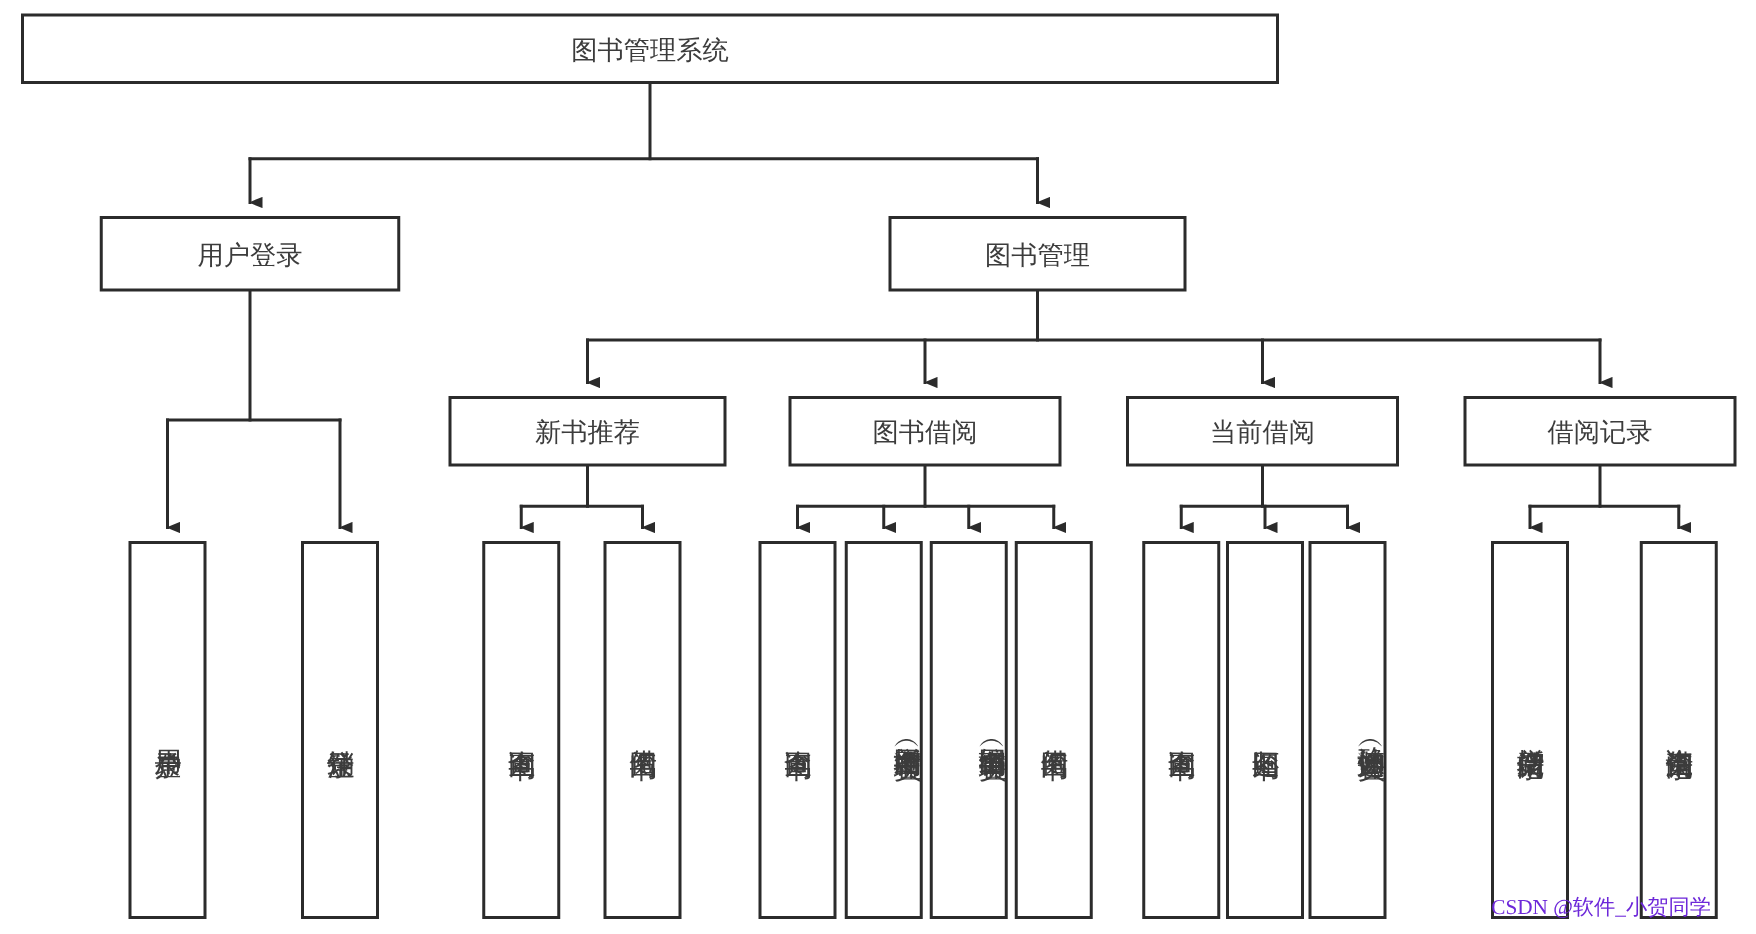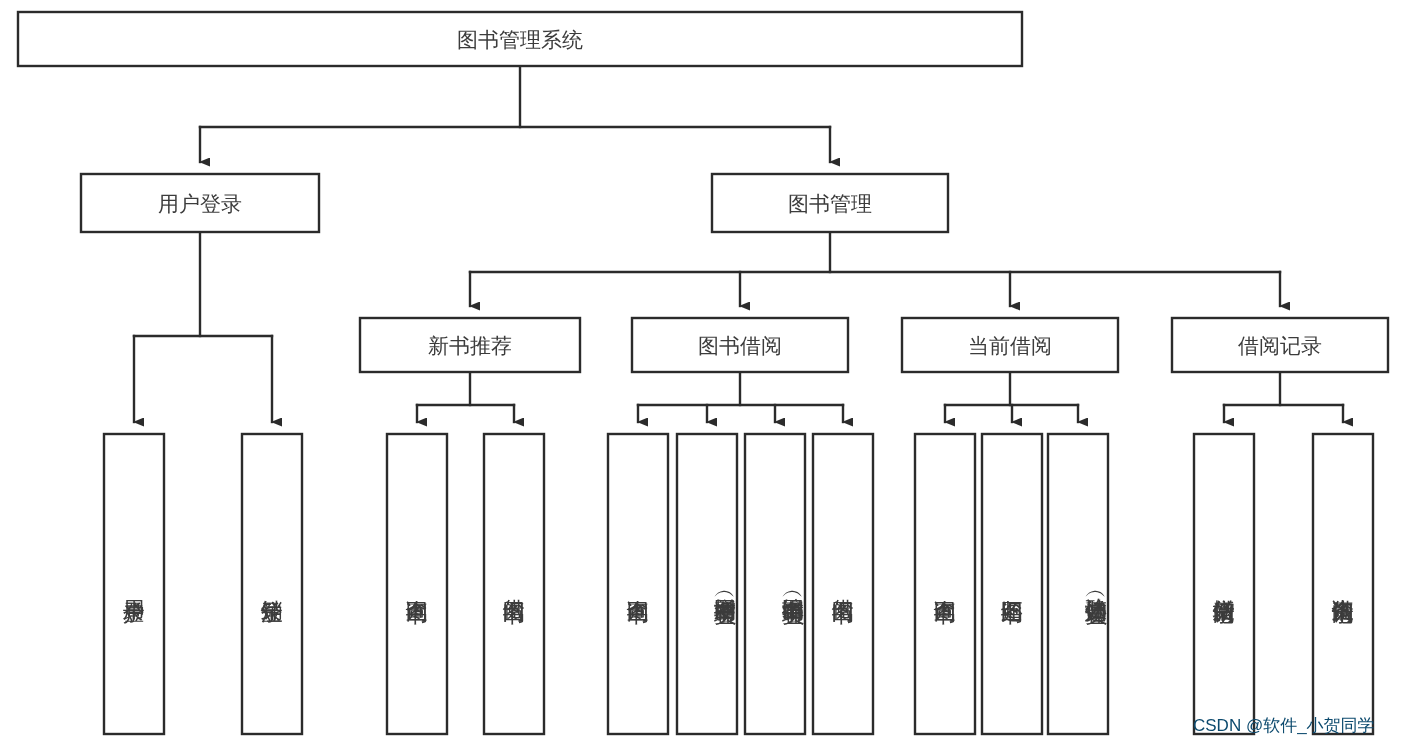--- a/index.html
+++ b/index.html
@@ -30,23 +30,23 @@
     letter-spacing:1px;
     display:flex;
     align-items:flex-start;
     justify-content:center;
     white-space:nowrap;
     pointer-events:none;
     user-select:none;
   }
   .watermark{
     position:absolute;
-    font-family:Liberation Sans, sans-serif;
+    font-family:Liberation Serif, serif;
     font-size:17px;
-    color:#0c4a6e;
+    color:#6d28d9;
     white-space:nowrap;
     user-select:none;
   }
 </style>
 </head>
 <body>
 
 <div id="diagram-root">
   <svg id="tree-svg" viewBox="0 0 1405 747" xmlns="http://www.w3.org/2000/svg">
     <defs>

